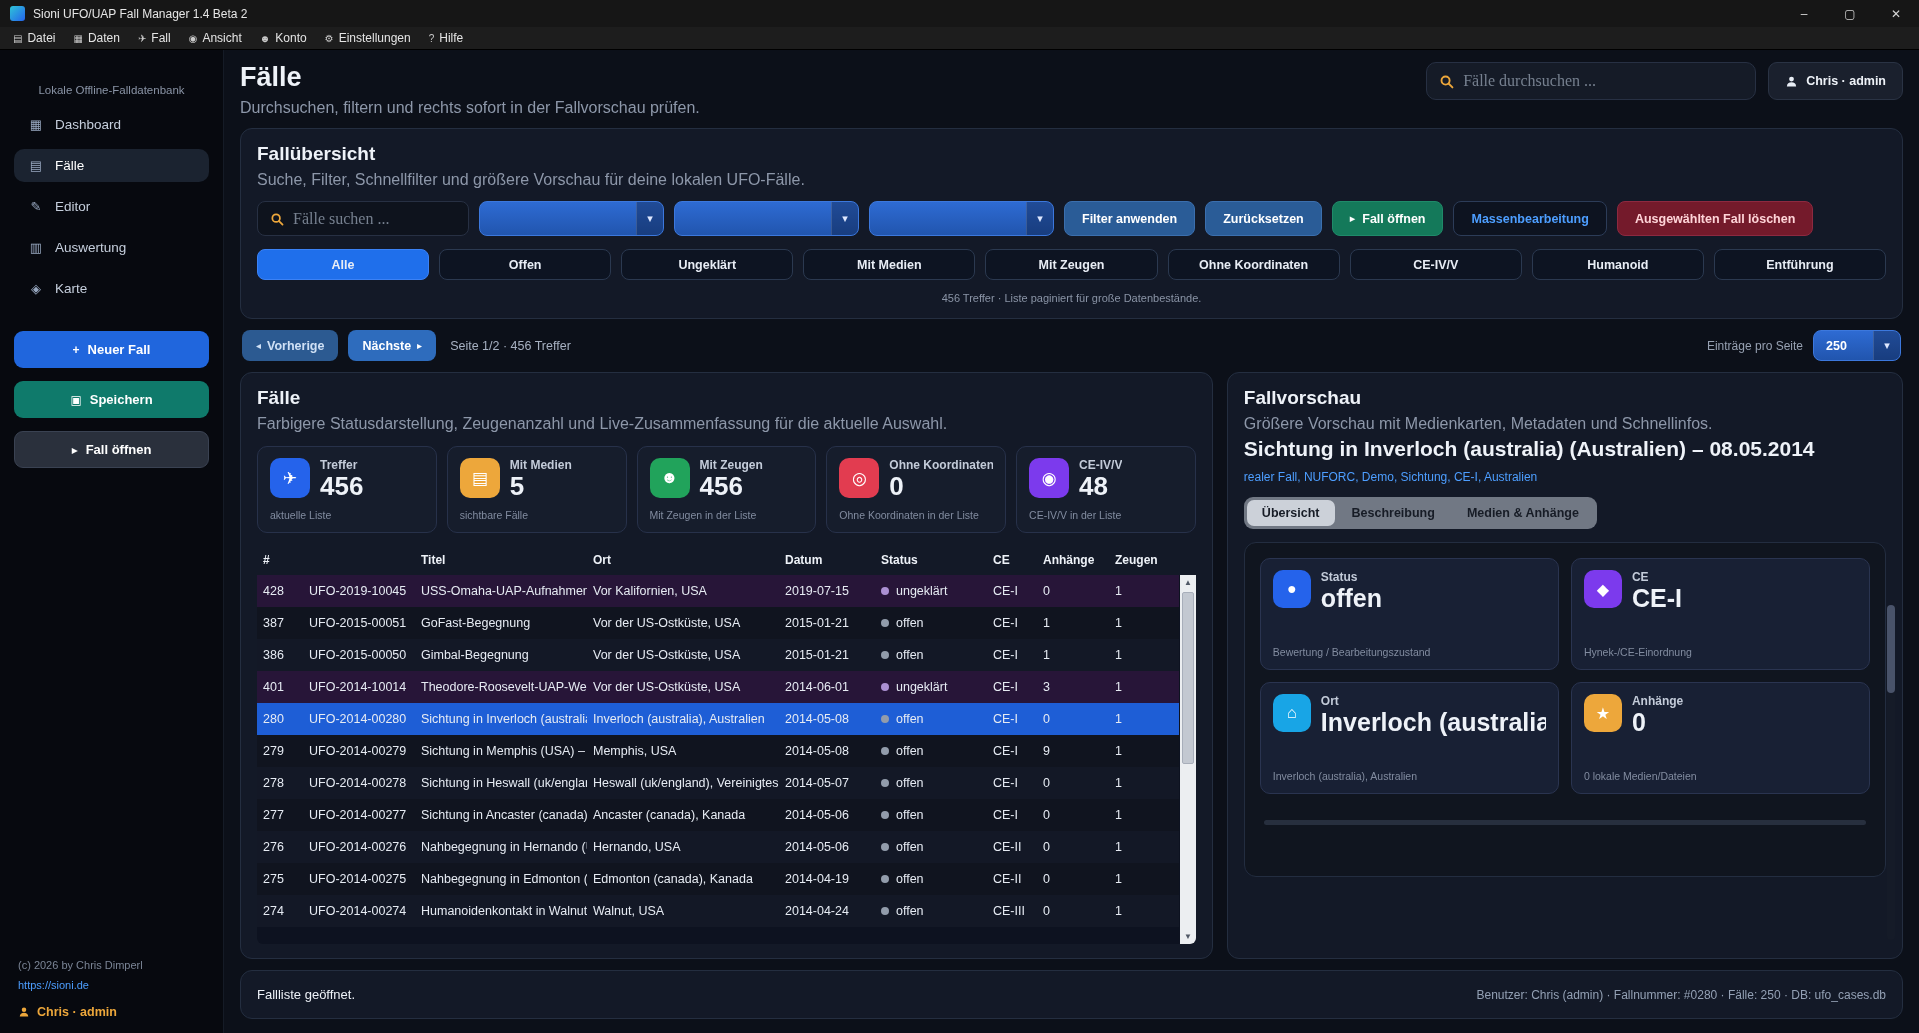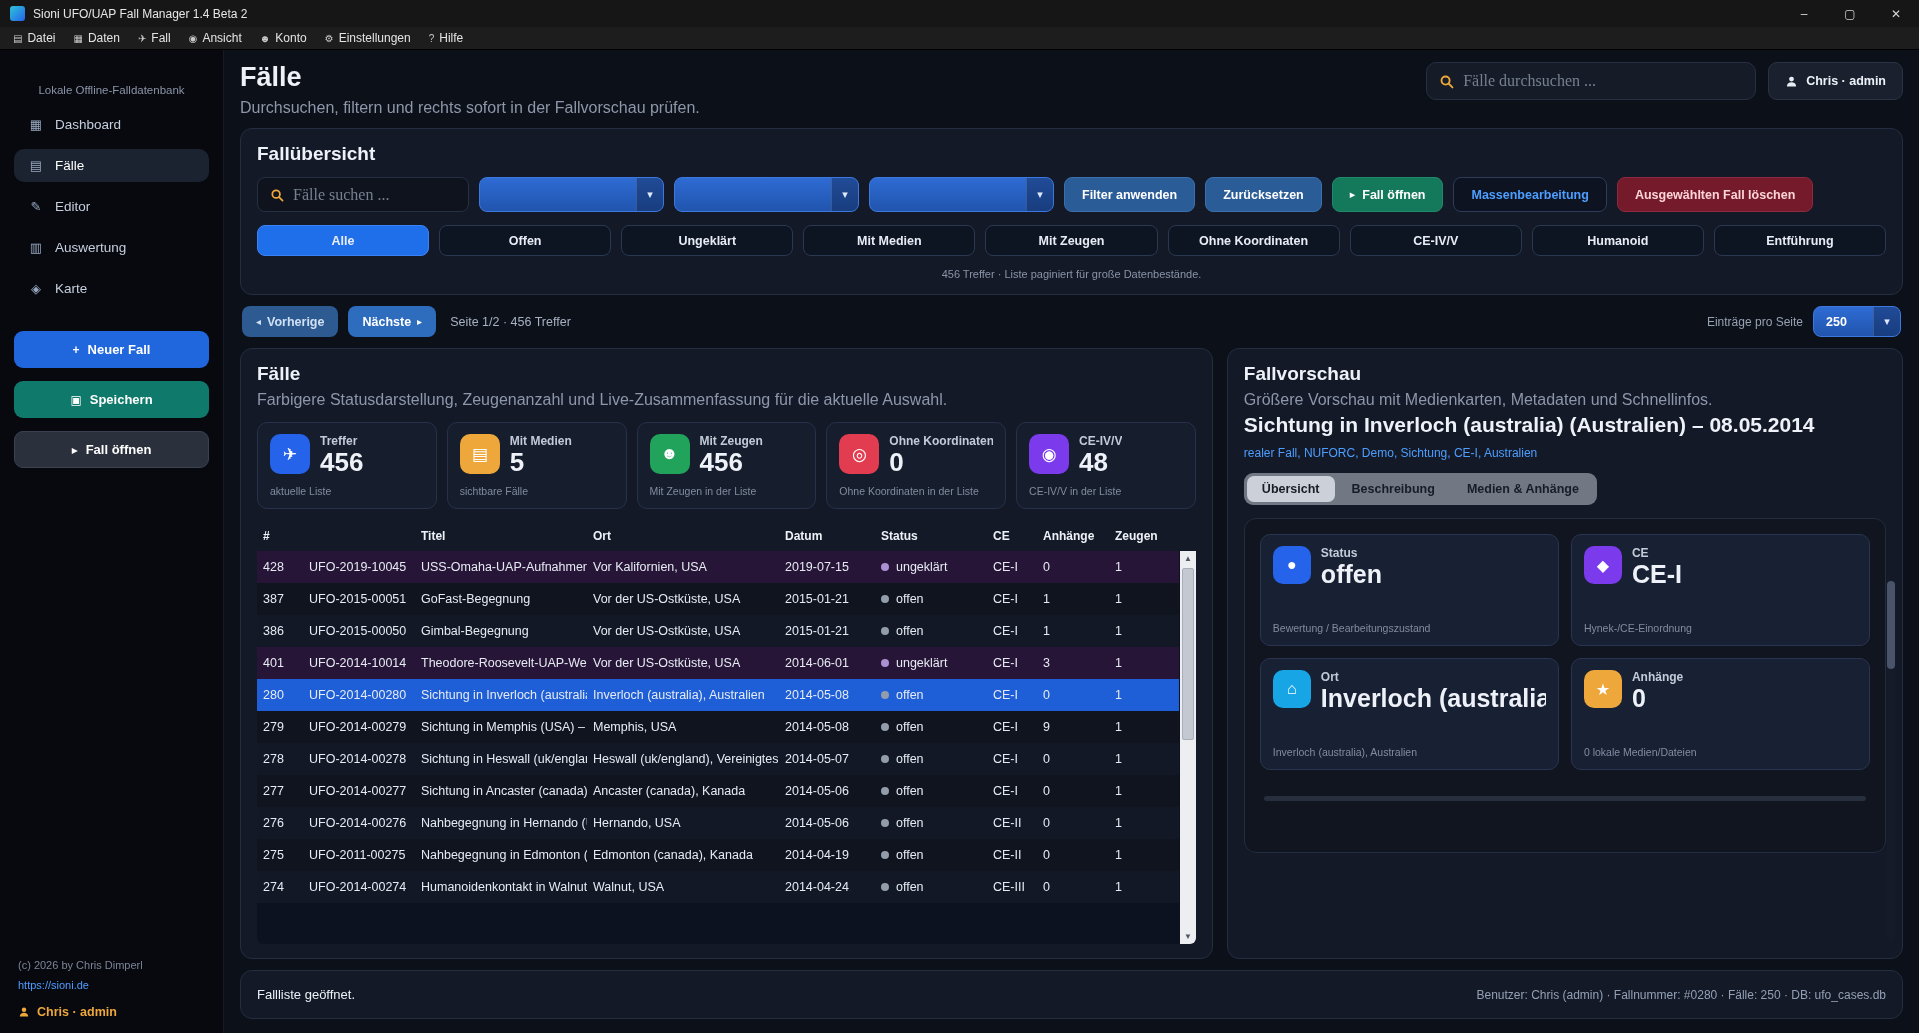--- a/index.html
+++ b/index.html
@@ -267,20 +267,21 @@
               <circle cx="12" cy="7.5" r="4.5"></circle>
               <path d="M3.5 21c0-4.7 3.8-7.5 8.5-7.5s8.5 2.8 8.5 7.5z"></path>
             </svg>
           <span data-interactable="false">Chris · admin</span>
         </div>
       </div>
     </div>
 
     <section class="panel" data-interactable="false">
       <h2 data-interactable="false">Fallübersicht</h2>
+      <p class="sub" data-interactable="false">Suche, Filter, Schnellfilter und größere Vorschau für deine lokalen UFO-Fälle.</p>
 
       <div class="filter-row" data-interactable="false">
         <div class="searchbox small" data-interactable="false">
           <svg width="14" height="14" viewBox="0 0 24 24" data-interactable="false">
               <circle cx="10.5" cy="10.5" r="6.5" fill="none" stroke="#eda73b" stroke-width="3"></circle>
               <line x1="15.5" y1="15.5" x2="21.5" y2="21.5" stroke="#eda73b" stroke-width="3" stroke-linecap="round"></line>
             </svg>
           <input data-interactable="true" placeholder="Fälle suchen ..." style="">
         </div>
         <div style="display:contents">
@@ -574,21 +575,21 @@
                 <span class="c status-cell" data-interactable="false">
                   <i class="dot" data-interactable="false" data-status="offen"></i>
                   <span data-interactable="false">offen</span>
                 </span>
                 <span class="c" data-interactable="false">CE-II</span>
                 <span class="c" data-interactable="false">0</span>
                 <span class="c" data-interactable="false">1</span>
               </div>
                 <div class="trow" data-interactable="true" data-state="">
                 <span class="c" data-interactable="false">275</span>
-                <span class="c" data-interactable="false">UFO-2011-00275</span>
+                <span class="c" data-interactable="false">UFO-2014-00275</span>
                 <span class="c" data-interactable="false">Nahbegegnung in Edmonton (canada)</span>
                 <span class="c" data-interactable="false">Edmonton (canada), Kanada</span>
                 <span class="c" data-interactable="false">2014-04-19</span>
                 <span class="c status-cell" data-interactable="false">
                   <i class="dot" data-interactable="false" data-status="offen"></i>
                   <span data-interactable="false">offen</span>
                 </span>
                 <span class="c" data-interactable="false">CE-II</span>
                 <span class="c" data-interactable="false">0</span>
                 <span class="c" data-interactable="false">1</span>

